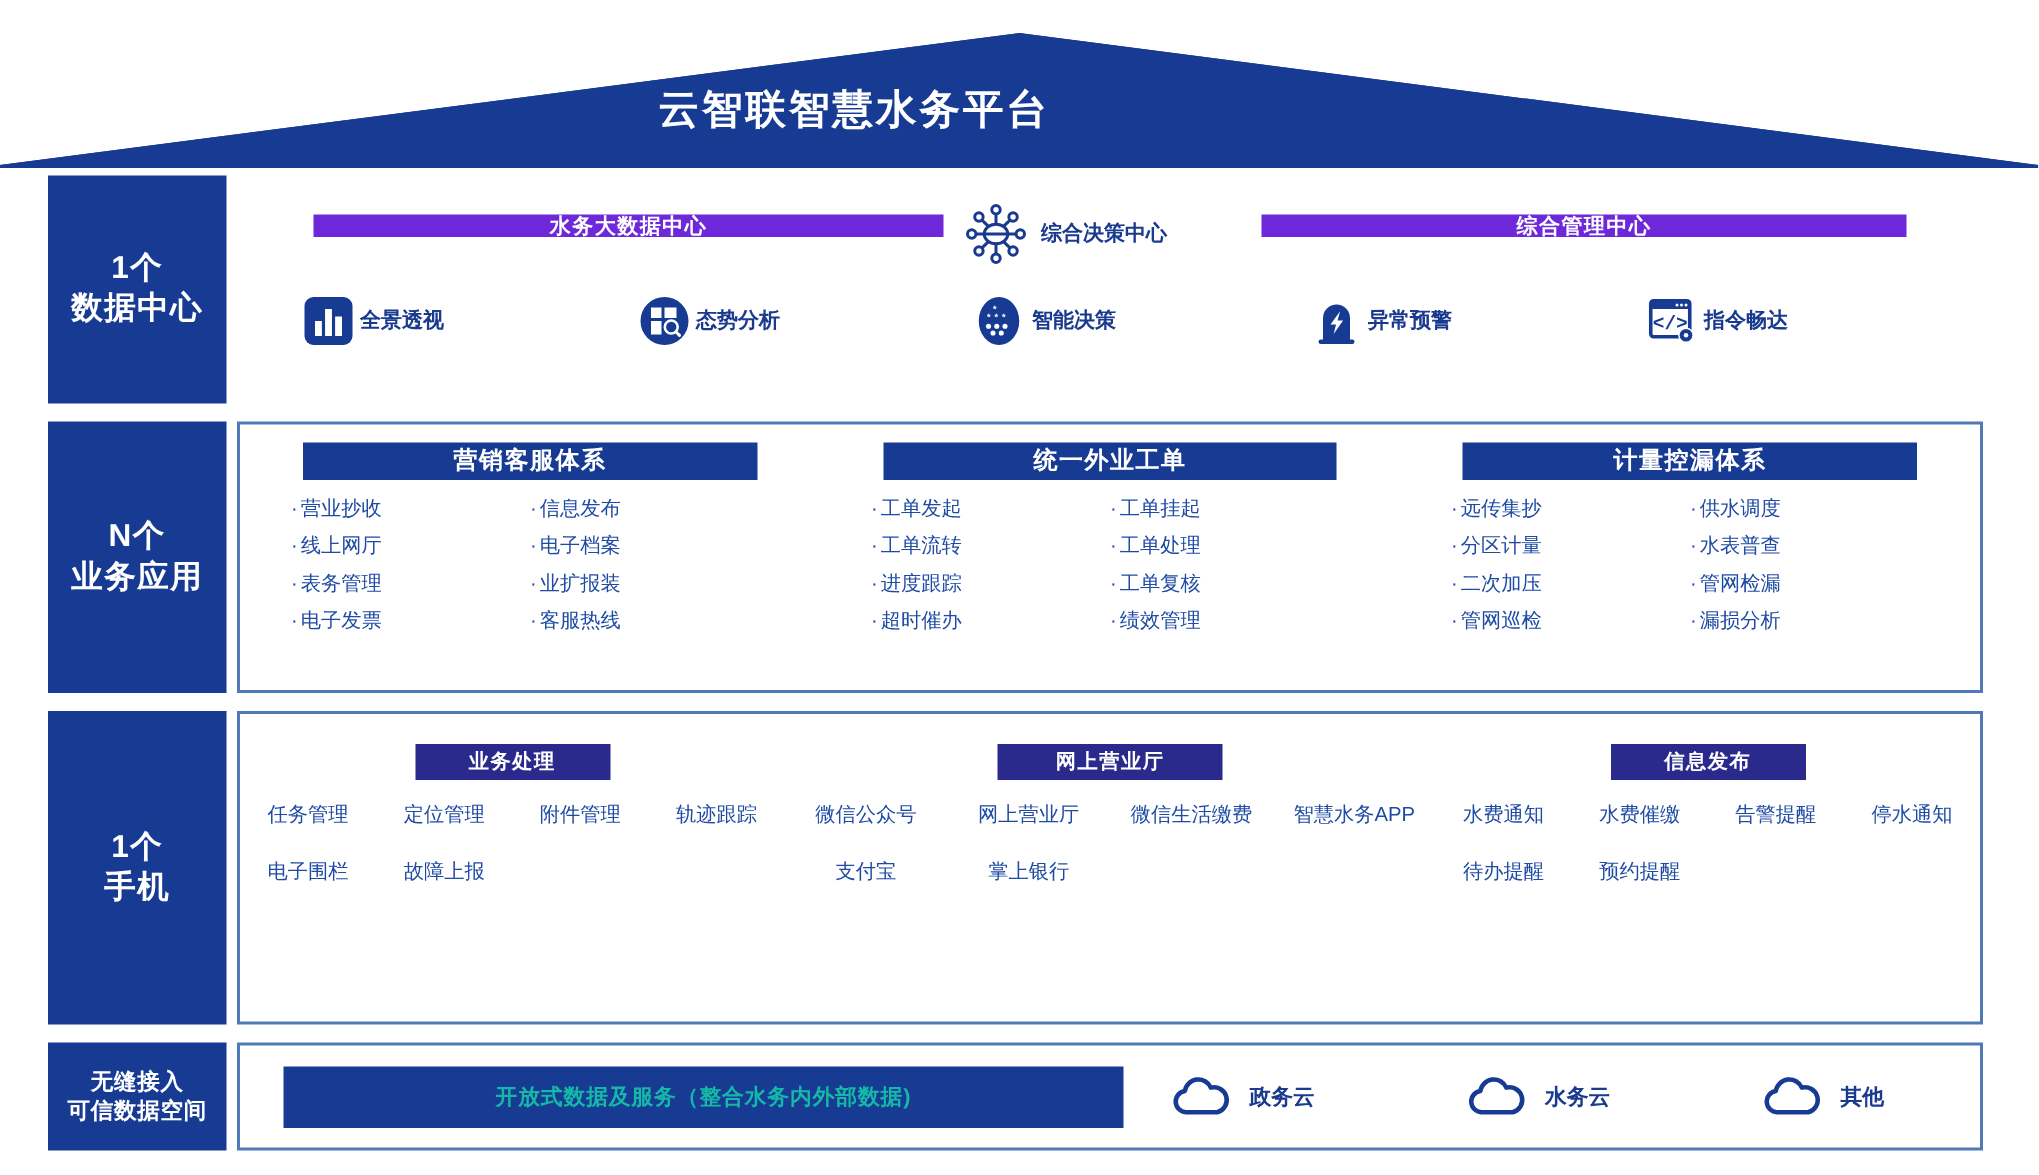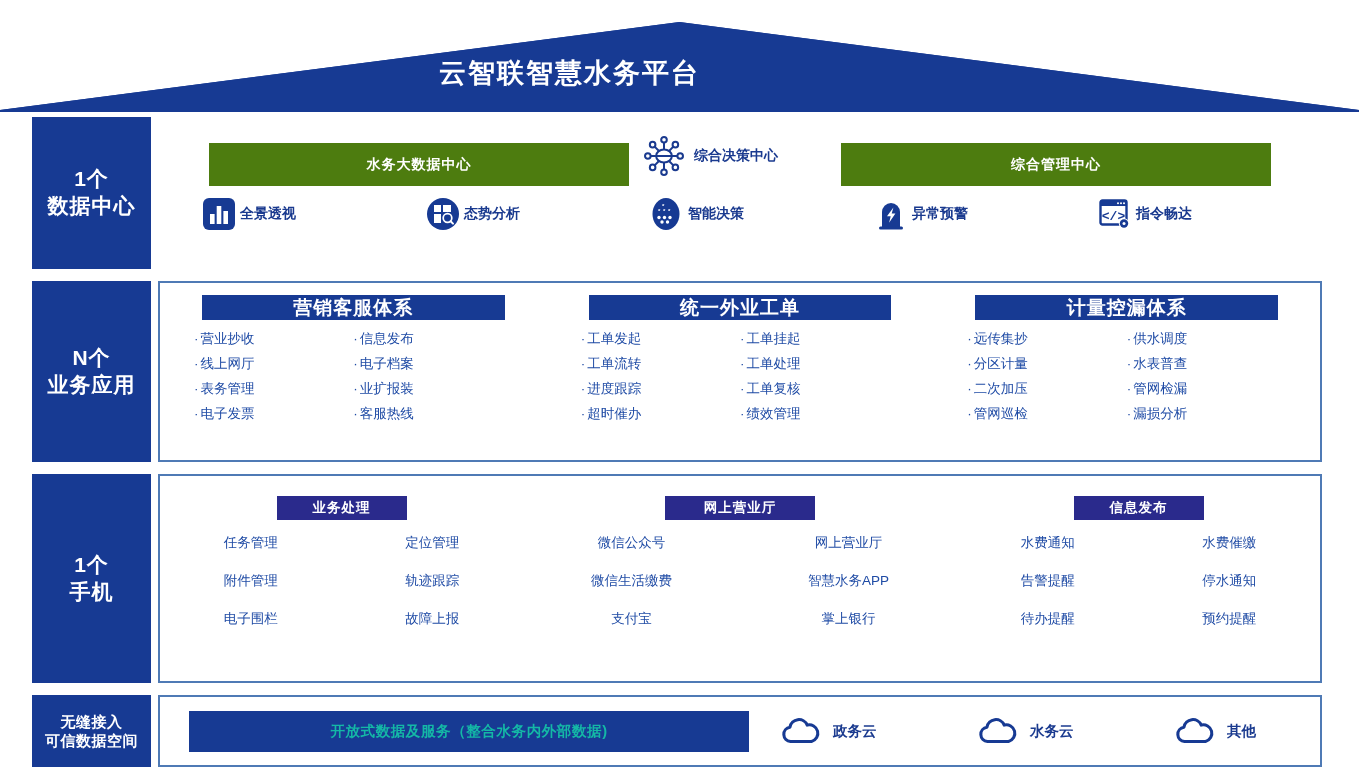--- a/index.html
+++ b/index.html
@@ -82,22 +82,22 @@
   #row1 .row-body { margin-left: 7px; }
   .r1-bars {
     position: absolute;
     left: 0; top: 26px;
     width: 100%;
     height: 31px;
   }
   .r1-bar {
     position: absolute;
     top: 0;
-    height: 43px;
-    background: #4d7c0f;
+    height: 15px;
+    background: #6d28d9;
     color: #fff;
     font-size: 14px;
     font-weight: bold;
     display: flex;
     align-items: center;
     justify-content: center;
     letter-spacing: 1px;
   }
   #r1-bar-a { left: 51px; width: 420px; }
   #r1-bar-b { left: 683px; width: 430px; }
@@ -145,21 +145,21 @@
     display: flex;
   }
   .r2-col {
     flex: 1 1 0;
     padding: 12px 20px 0 20px;
     box-sizing: border-box;
   }
   .sec-head {
     background: #173a93;
     color: #ffffff;
-    font-size: 19px;
+    font-size: 16px;
     font-weight: bold;
     letter-spacing: 1px;
     height: 25px;
     display: flex;
     align-items: center;
     justify-content: center;
     margin: 0 22px 0 22px;
   }
   .r2-items {
     margin-top: 10px;
@@ -197,21 +197,21 @@
     height: 24px;
     width: 130px;
     margin: 0 auto;
     display: flex;
     align-items: center;
     justify-content: center;
   }
   .r3-items {
     margin-top: 14px;
     display: grid;
-    grid-template-columns: 1fr 1fr;
+    grid-template-columns: 1fr 1fr 1fr 1fr;
     row-gap: 20px;
   }
   .r3-item {
     font-size: 13.5px;
     color: #1f4ba5;
     text-align: center;
     white-space: nowrap;
   }
 
   

